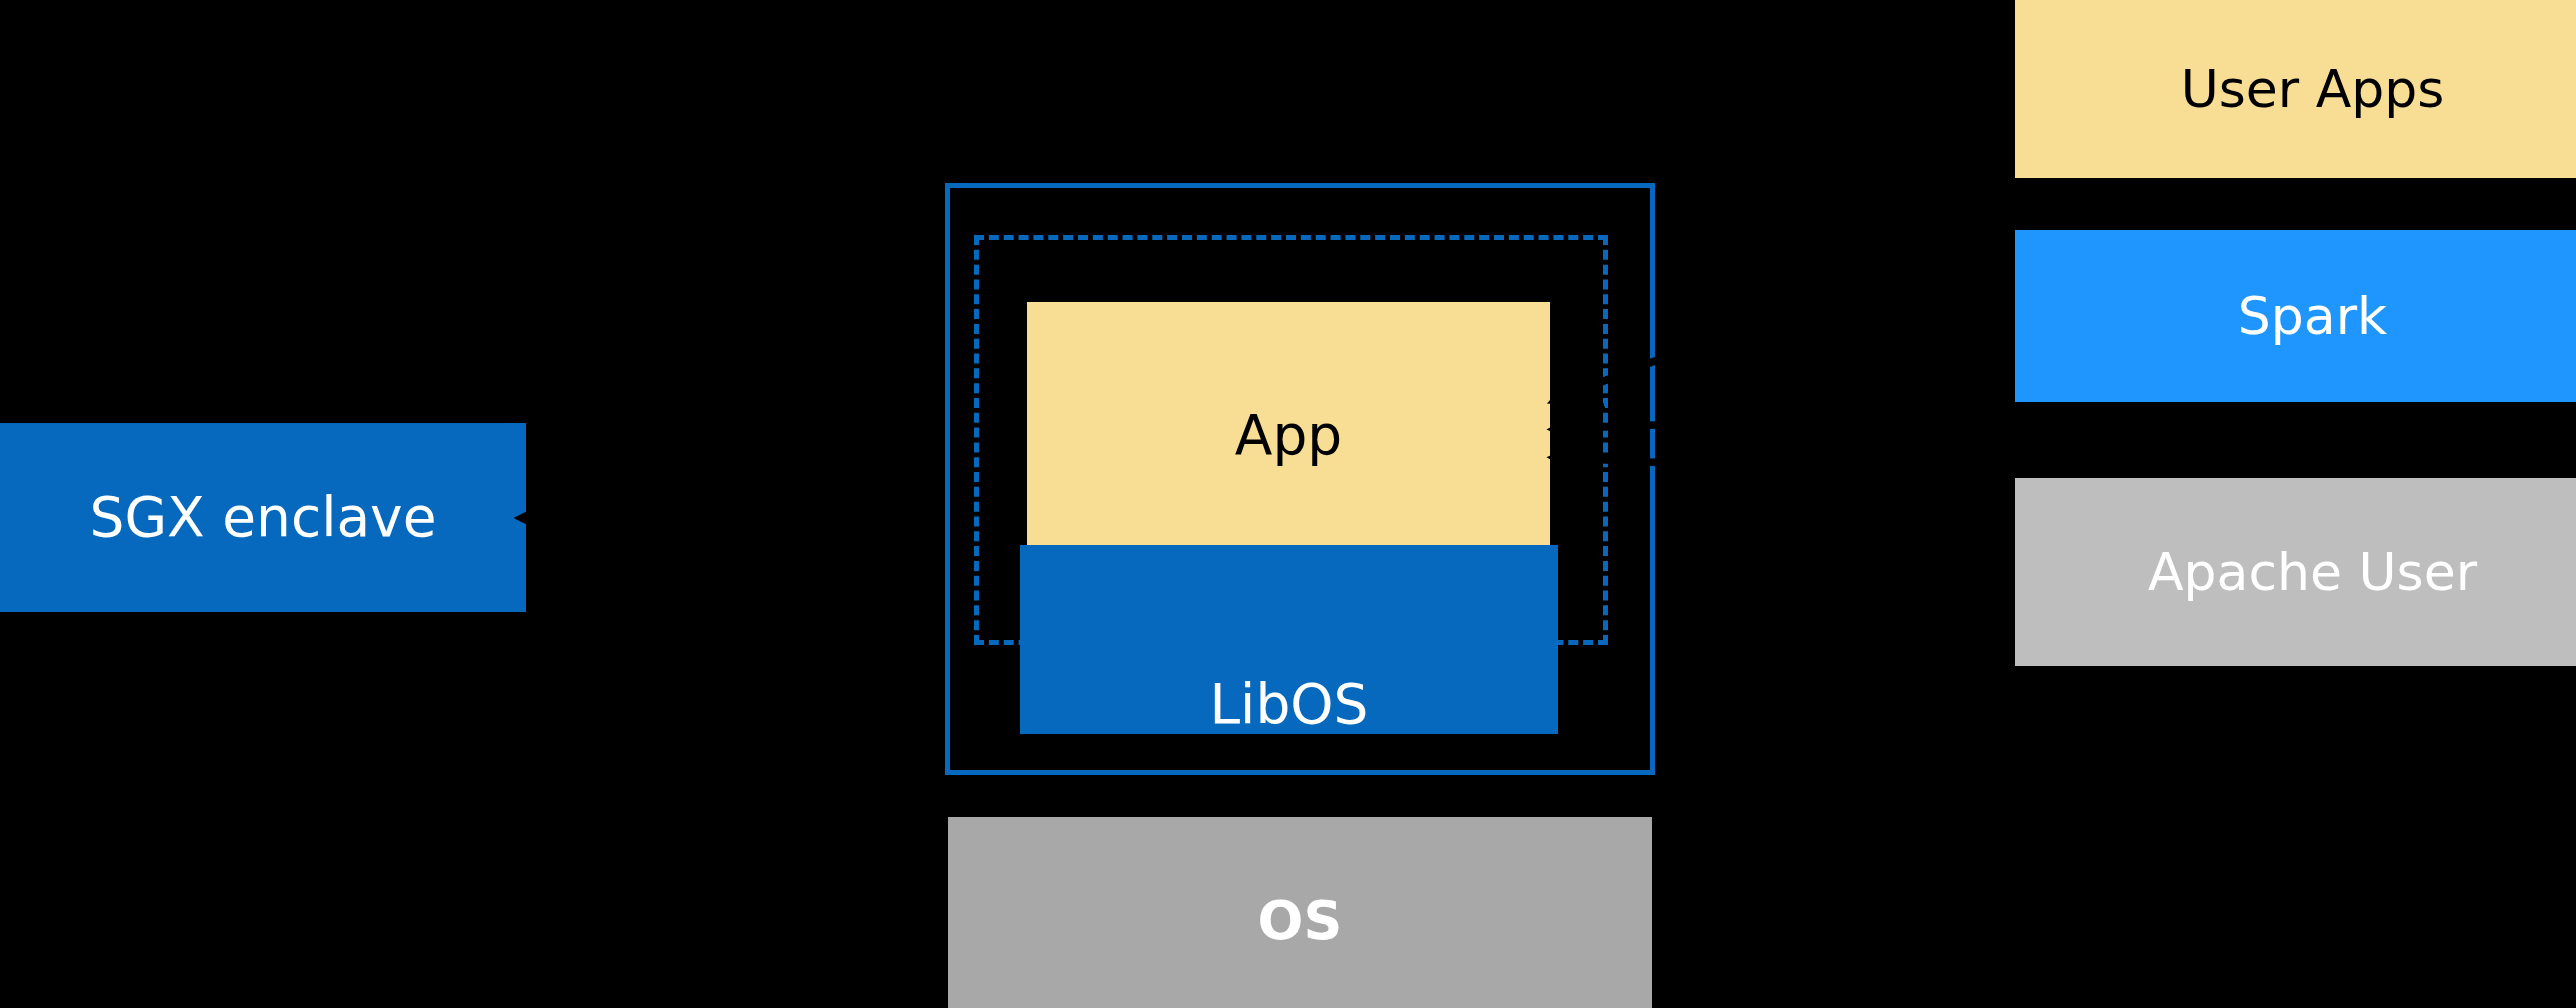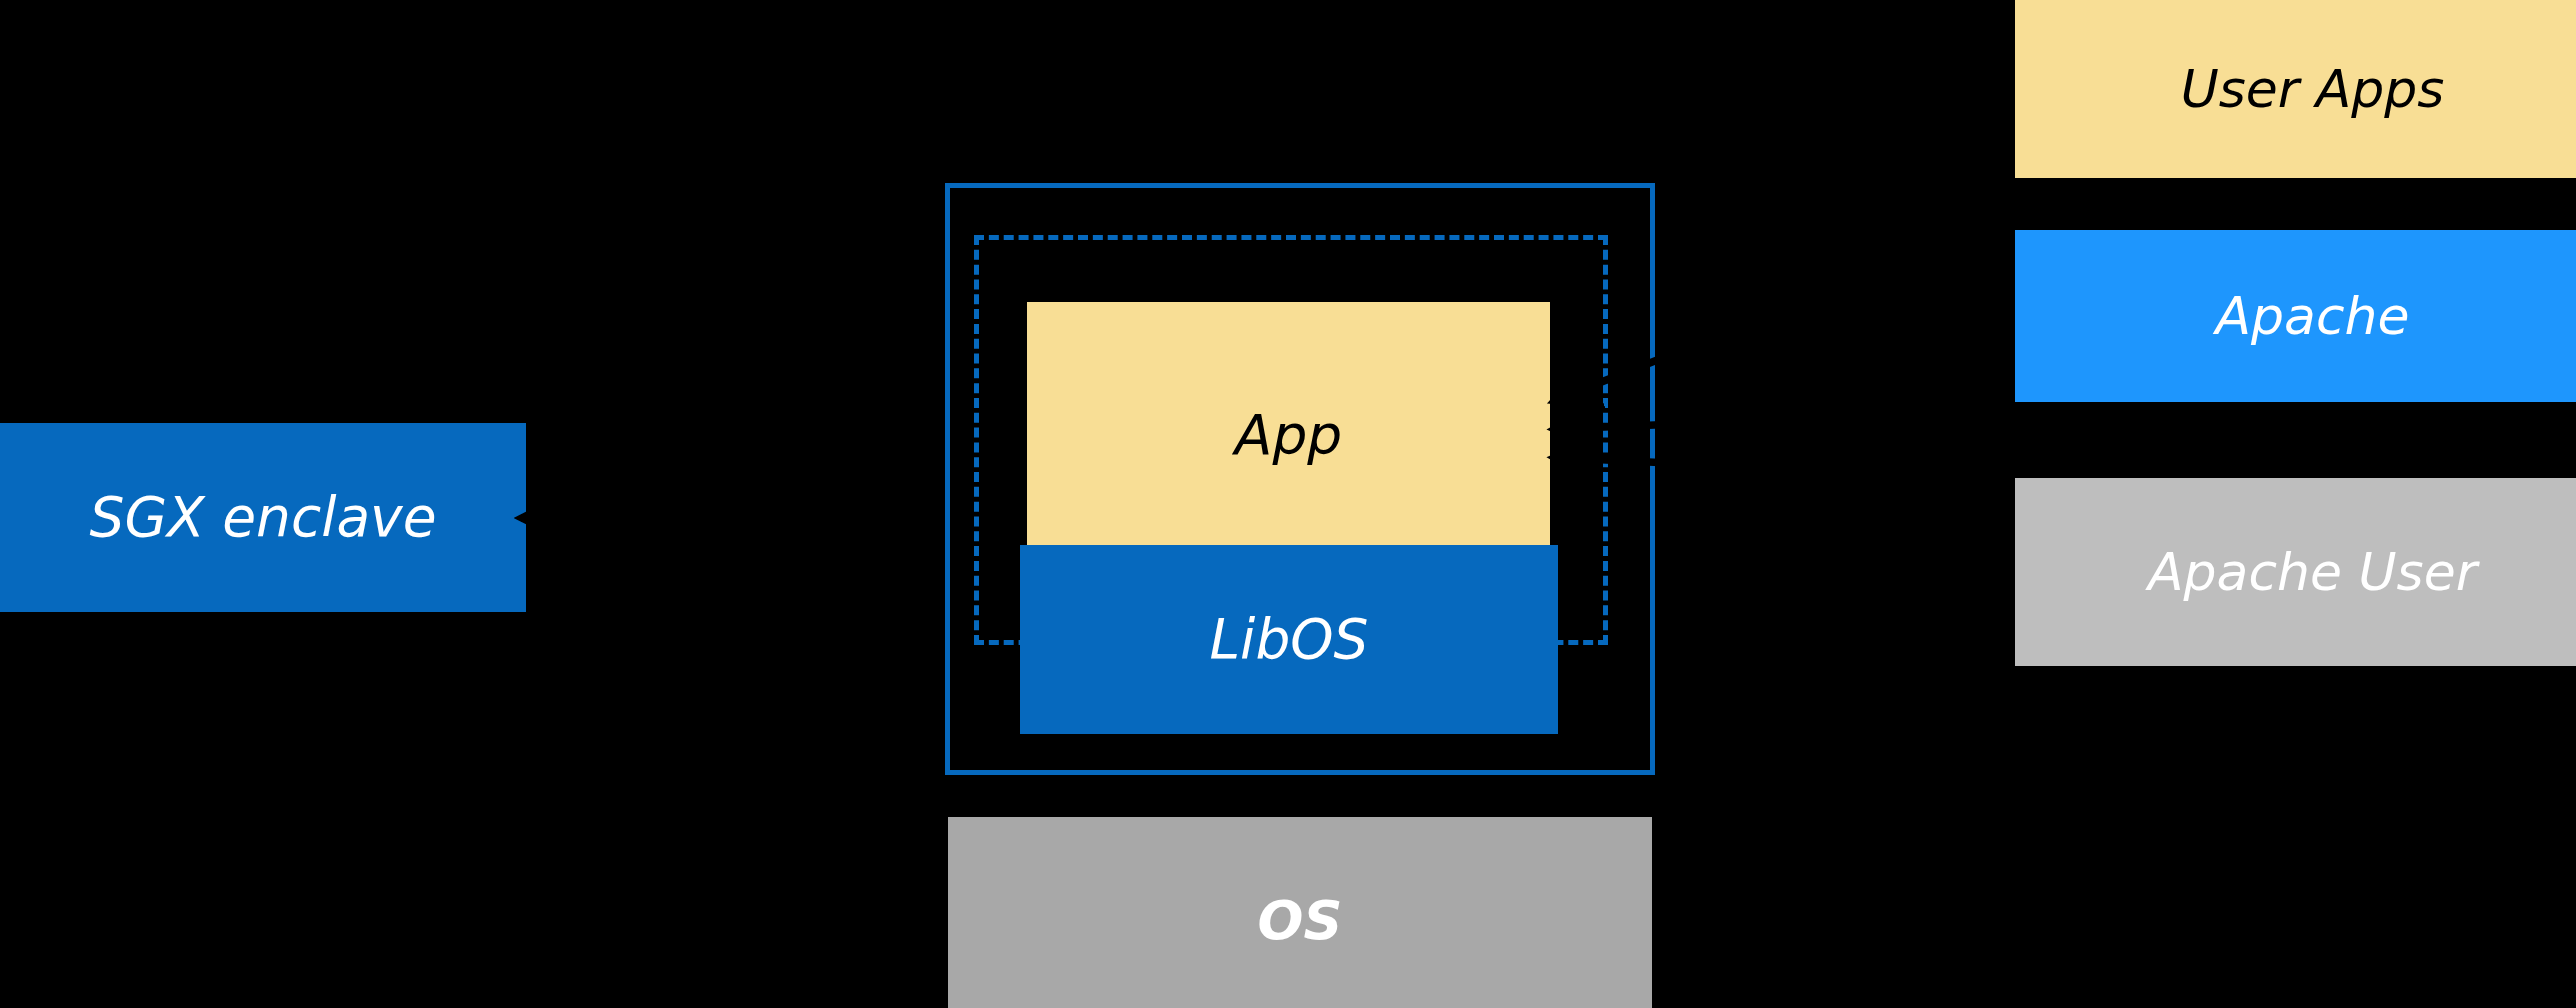--- a/index.html
+++ b/index.html
@@ -27,21 +27,20 @@
     display: flex;
     align-items: center;
     justify-content: center;
     box-sizing: border-box;
     text-align: center;
     line-height: 1.05;
     white-space: nowrap;
   }
   .box-label {
     display: block;
-    font-style: italic;
   }
 
   
   .fill-darkblue  { background: #0669BE; }
   .fill-lightblue { background: #1E96FD; }
   .fill-yellow    { background: #F8DE95; }
   .fill-gray      { background: #A8A8A8; }
   .fill-gray2     { background: #BEBEBE; }
 
   .text-white { color: #FFFFFF; }
@@ -72,20 +71,21 @@
   #app-box {
     left: 1027px;  top: 302px;
     width: 523px;  height: 268px;
     font-size: 55px;
     text-align: right;
   }
   #libos-box {
     left: 1020px;  top: 545px;
     width: 538px;  height: 189px;
     font-size: 55px;
+    align-items: flex-end;
   }
   #os-box {
     left: 948px;  top: 817px;
     width: 704px;  height: 209px;
     font-size: 54px;
   }
 
   #user-apps-box {
     left: 2015px;  top: 0px;
     width: 595px;  height: 178px;
@@ -133,21 +133,21 @@
 
   <div class="box fill-gray text-white text-bold" id="os-box">
     <span class="box-label">OS</span>
   </div>
 
   <div class="box fill-yellow text-black" id="user-apps-box">
     <span class="box-label">User Apps</span>
   </div>
 
   <div class="box fill-lightblue text-white" id="bigdl-box">
-    <span class="box-label">Apache</span>
+    <span class="box-label">Spark</span>
   </div>
 
   <div class="box fill-gray2 text-white" id="apache-spark-box">
     <span class="box-label">Apache User</span>
   </div>
 
   <svg id="connector-layer" viewBox="0 0 3075 1204">
     <defs>
       <marker id="arrowhead" markerWidth="7" markerHeight="7" refX="6" refY="3.5" orient="auto">
         <polygon points="0 0, 7 3.5, 0 7" fill="#000000"></polygon>

